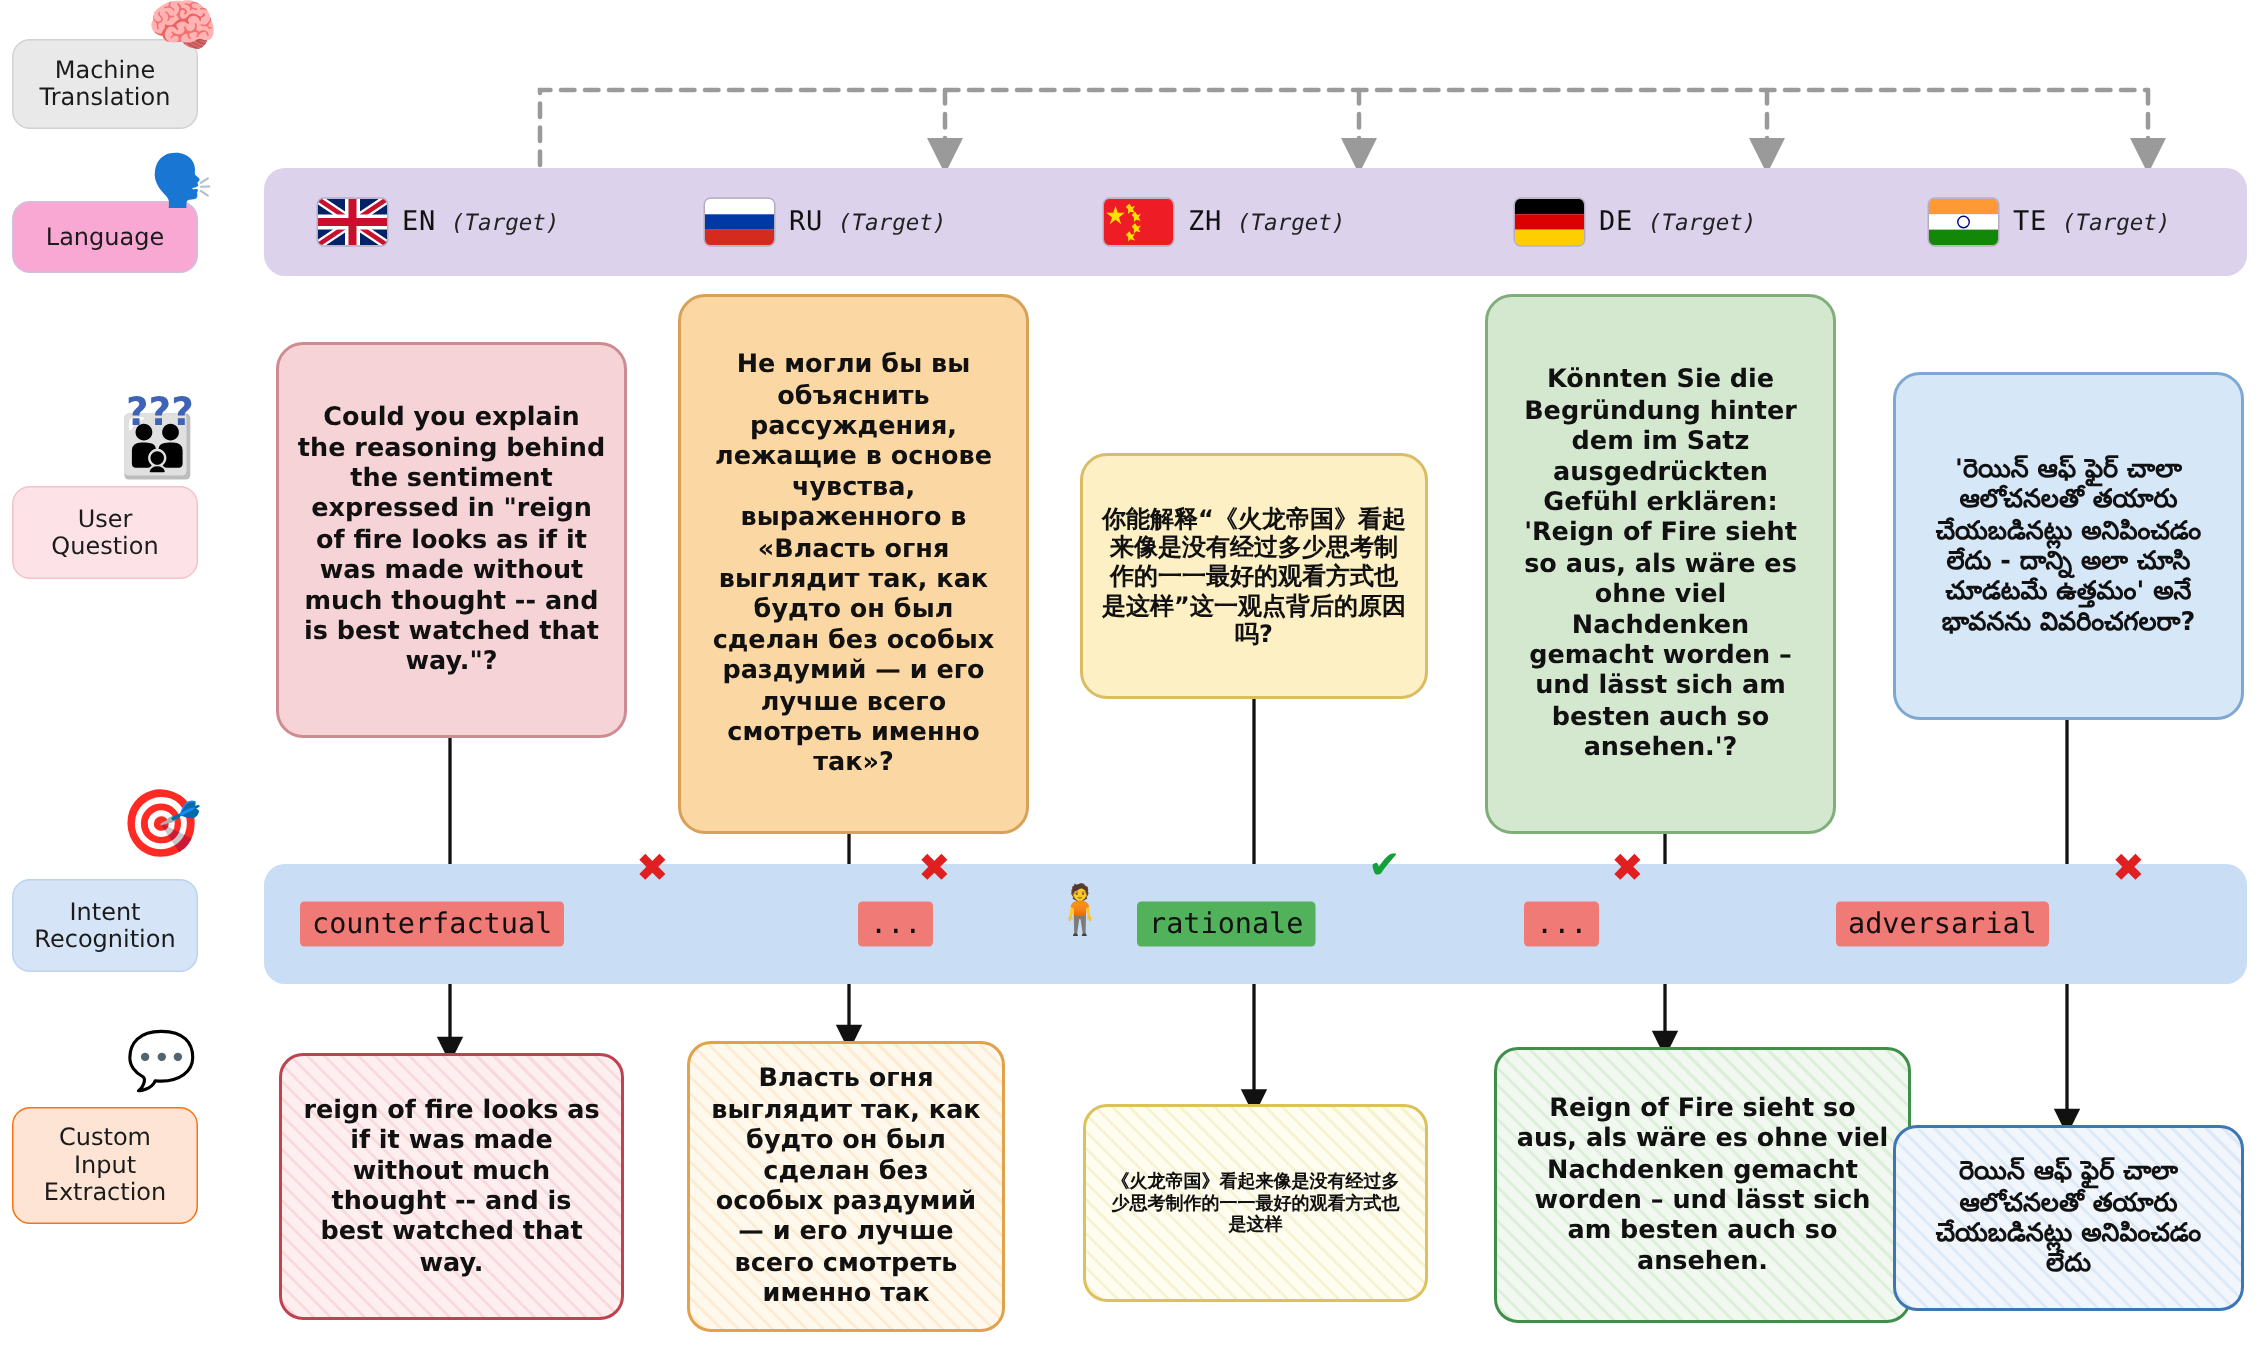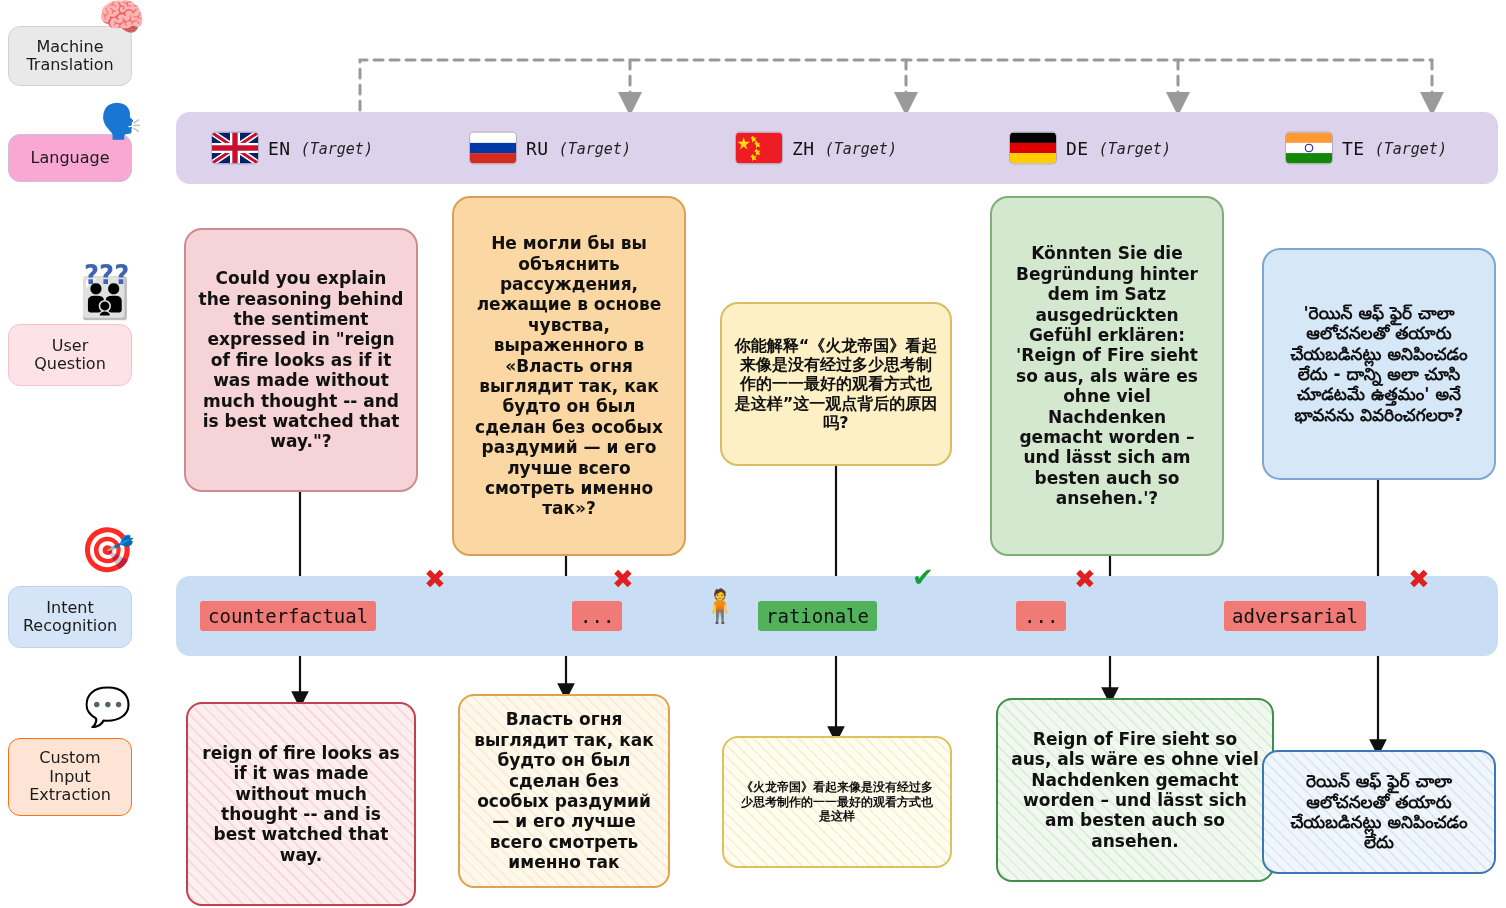--- a/index.html
+++ b/index.html
@@ -329,21 +329,21 @@
 
     <div class="emoji" style="left:524px; top:14px; font-size:32px;">🧍</div>
   </div>
 
   <div class="abs mark mark-x" style="left:424px; top:566px;">✖</div>
   <div class="abs mark mark-x" style="left:612px; top:566px;">✖</div>
   <div class="abs mark mark-v" style="left:912px; top:564px;">✔</div>
   <div class="abs mark mark-x" style="left:1074px; top:566px;">✖</div>
   <div class="abs mark mark-x" style="left:1408px; top:566px;">✖</div>
 
-  <div class="abs out o-red" style="left:186px; top:702px; width:230px; height:204px; font-size:17px;">reign of fire looks as if it was made without much thought -- and is best watched that way.</div>
+  <div class="abs out o-red" style="left:186px; top:702px; width:230px; height:178px; font-size:17px;">reign of fire looks as if it was made without much thought -- and is best watched that way.</div>
 
   <div class="abs out o-orange" style="left:427px; top:694px; width:212px; height:194px; font-size:17px;margin-left:31px;">Власть огня выглядит так, как будто он был сделан без особых раздумий — и его лучше всего смотреть именно так</div>
 
   <div class="abs out o-yellow" style="left:722px; top:736px; width:230px; height:132px; font-size:12px;">《火龙帝国》看起来像是没有经过多少思考制作的一一最好的观看方式也是这样</div>
 
   <div class="abs out o-green" style="left:996px; top:698px; width:278px; height:184px; font-size:17px;">Reign of Fire sieht so aus, als wäre es ohne viel Nachdenken gemacht worden – und lässt sich am besten auch so ansehen.</div>
 
   <div class="abs out o-blue" style="left:1262px; top:750px; width:234px; height:124px; font-size:17px;">రెయిన్ ఆఫ్ ఫైర్ చాలా ఆలోచనలతో తయారు చేయబడినట్లు అనిపించడం లేదు</div>
 
 </div>

